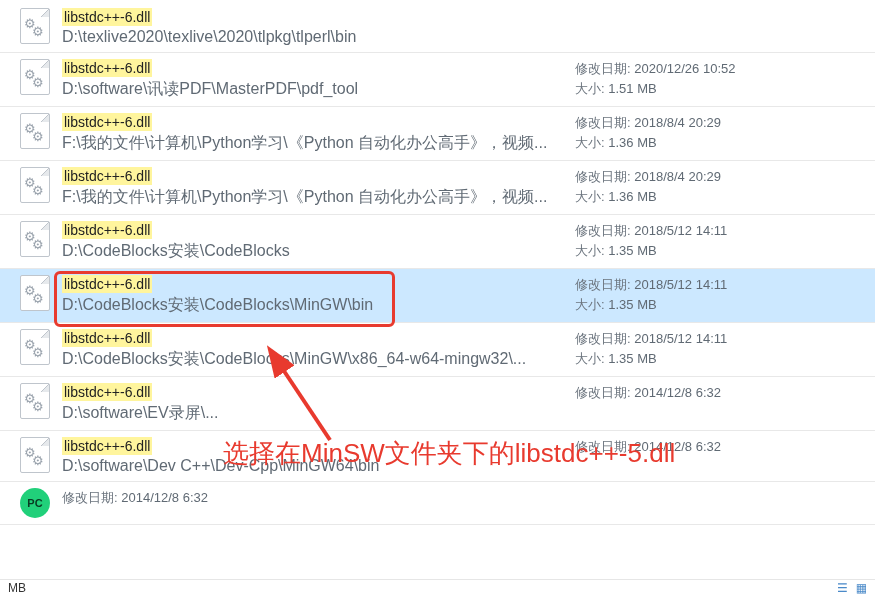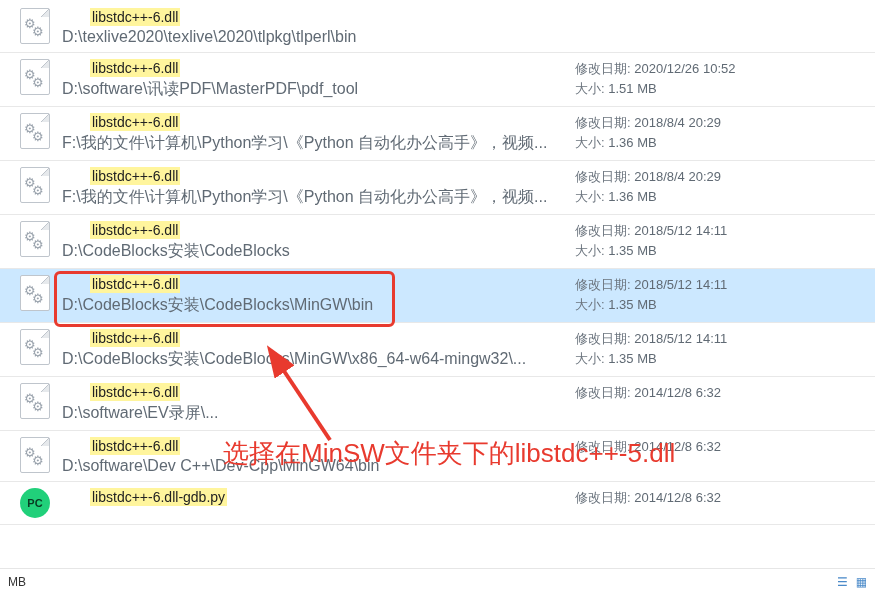--- a/index.html
+++ b/index.html
@@ -85,21 +85,20 @@
   min-width: 0;
   padding-right: 8px;
 }
 .file-name {
   display: inline-block;
   background: #fff59d;
   color: #222;
   font-size: 14px;
   padding: 1px 2px;
   margin-bottom: 2px;
-  margin-left: 28px;
 }
 .file-path {
   color: #606a74;
   font-size: 16px;
   white-space: nowrap;
   overflow: hidden;
   text-overflow: ellipsis;
 }
 .meta-col {
   width: 290px;
@@ -127,21 +126,21 @@
   width: 160px;
   height: 120px;
   pointer-events: none;
   z-index: 9;
 }
 .status-bar {
   position: absolute;
   bottom: 0;
   left: 0;
   right: 0;
-  height: 27px;
+  height: 16px;
   display: flex;
   align-items: center;
   justify-content: space-between;
   padding: 0 8px;
   font-size: 12px;
   color: #333;
   border-top: 1px solid #e6e6e6;
 }
 .view-icons { display: flex; gap: 8px; color: #4a8ac9; }
 .view-icons span { cursor: pointer; }
@@ -258,21 +257,20 @@
       </div>
       <div class="main-col"><span class="file-name">libstdc++-6.dll</span><div class="file-path">D:\software\Dev C++\Dev-Cpp\MinGW64\bin</div></div>
       <div class="meta-col">
         <div><span class="meta-label">修改日期:</span> <span>2014/12/8 6:32</span></div>
       </div>
     </div>
     <div class="file-row">
       <div class="icon-col">
         <div class="py-icon">PC</div>
       </div>
-      <div class="main-col"><span class="file-name">libstdc++-6.dll-gdb.py</span></div>
       <div class="meta-col">
         <div><span class="meta-label">修改日期:</span> <span>2014/12/8 6:32</span></div>
       </div>
     </div>
   </div>
 
 <svg class="arrow" viewBox="0 0 160 120">
   <defs>
     <marker id="ah" markerWidth="10" markerHeight="10" refX="3" refY="3" orient="auto">
       <path d="M0,0 L0,6 L8,3 z" fill="#e83a2e"></path>

